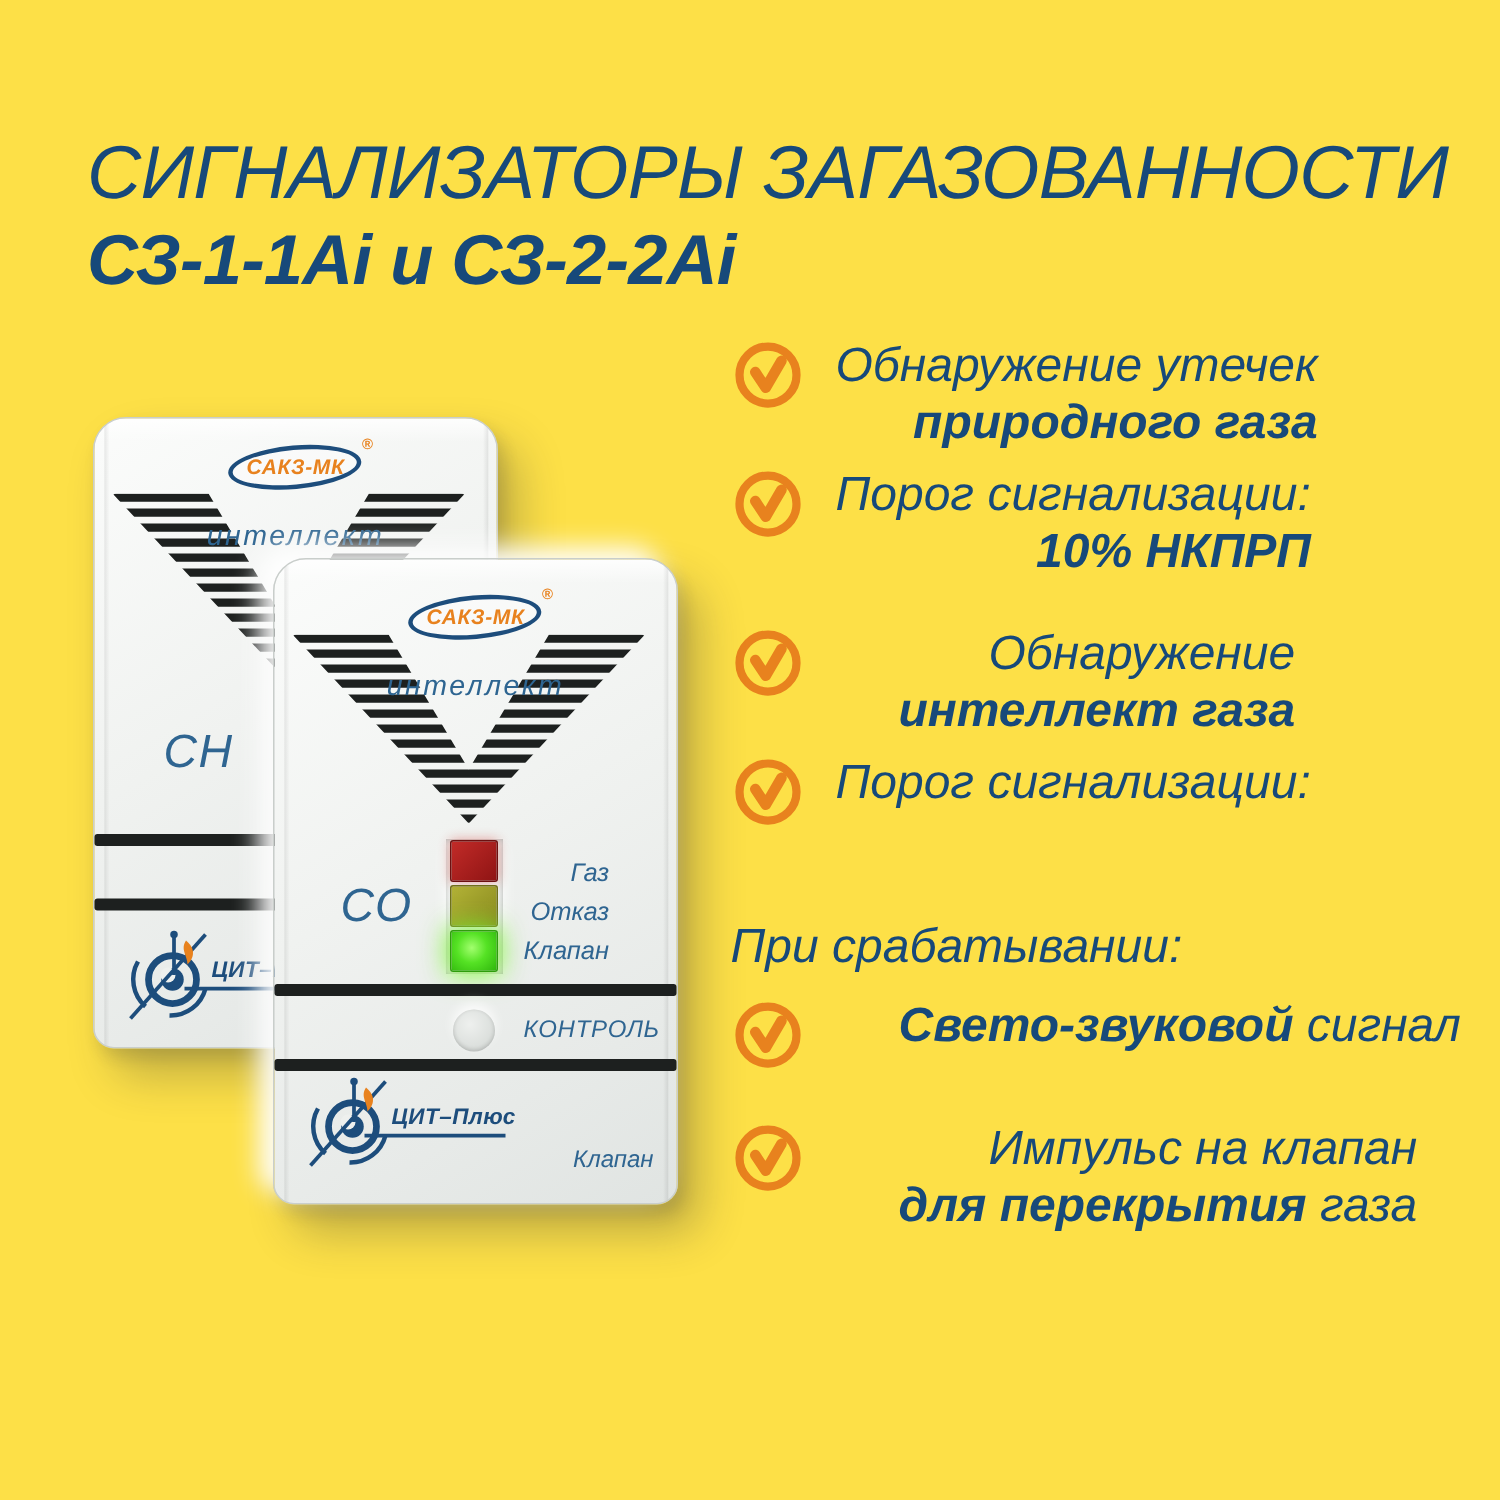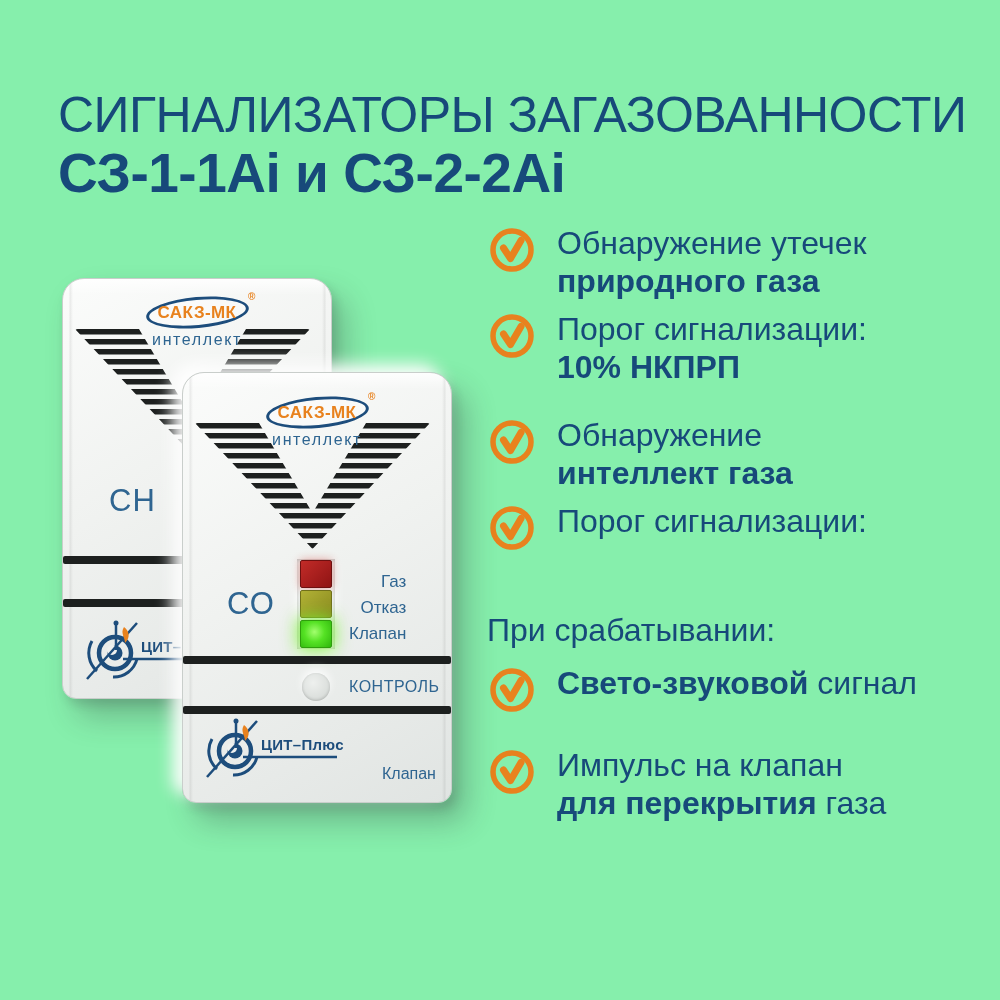--- a/index.html
+++ b/index.html
@@ -1,50 +1,50 @@
 <!DOCTYPE html>
 <html><head>
 <meta charset="utf-8">
 <style>
   html,body{margin:0;padding:0;background:#fff;}
-  .stage{position:relative;width:1000px;height:1000px;background:#86efac;overflow:hidden;
-         font-family:"Liberation Sans","DejaVu Sans",sans-serif;}
+  .stage{position:relative;width:1000px;height:1000px;background:#fde047;overflow:hidden;
+         font-family:"Liberation Sans","DejaVu Sans",sans-serif;font-style:italic;}
 
   
   .title{position:absolute;left:58px;top:86px;color:#17497A;letter-spacing:-0.5px;}
   .title .t1{font-size:50px;line-height:58px;font-weight:400;}
-  .title .t2{font-size:55px;line-height:54px;font-weight:700;margin-top:2px;}
+  .title .t2{font-size:47px;line-height:54px;font-weight:700;margin-top:2px;}
 
   
   .bullet{position:absolute;left:489px;display:flex;align-items:flex-start;gap:22px;}
-  .bullet .bt{font-size:32px;line-height:38px;color:#17497A;}
-  .bullet .bt b{font-weight:700;}
+  .bullet .bt{font-size:32px;line-height:38px;color:#17497A;text-align:right;}
+  .bullet .bt b{font-weight:700;margin-left:42px;}
   .check{flex:0 0 46px;margin-top:3px;}
   .list-heading{position:absolute;left:487px;top:612px;font-size:32px;color:#17497A;text-align:right;}
 
   
   .device{position:absolute;width:268px;border:1px solid #c9cecb;border-radius:22px 22px 14px 14px;
     background:
       linear-gradient(90deg, rgba(0,0,0,0) 6px, rgba(0,0,0,0.07) 7px, rgba(0,0,0,0) 10px),
       linear-gradient(270deg, rgba(0,0,0,0) 5px, rgba(0,0,0,0.07) 6px, rgba(0,0,0,0) 9px),
       linear-gradient(180deg, rgba(255,255,255,0.85) 0, rgba(255,255,255,0) 16px),
       linear-gradient(150deg,#fbfcfb,#f0f2f0 45%,#e7eae8 78%,#e0e4e2);
     box-shadow:14px 18px 30px rgba(45,50,55,0.28),4px 6px 10px rgba(45,50,55,0.15);}
   .device-back{left:62px;top:278px;height:419px;z-index:1;}
   .device-front{left:182px;top:372px;height:429px;z-index:2;
     box-shadow:-10px -8px 16px rgba(255,255,255,0.95),14px 18px 30px rgba(45,50,55,0.30),4px 6px 10px rgba(45,50,55,0.15);}
 
   .brand{position:absolute;left:0;right:0;text-align:center;z-index:3;}
   .device-front .brand{top:24px;} .device-back .brand{top:18px;}
   .oval{display:inline-block;position:relative;padding:6px 12px 5px;}
   .oval::before{content:'';position:absolute;inset:0;border:3px solid #1D4D7C;border-radius:50%;
                 transform:rotate(-5deg);background:rgba(255,255,255,0.35);}
-  .brand-name{position:relative;font-size:17px;font-weight:700;color:#E8821E;letter-spacing:0.4px;margin-top:48px;}
+  .brand-name{position:relative;font-size:14px;font-weight:700;color:#E8821E;letter-spacing:0.4px;margin-top:48px;}
   .brand-reg{position:absolute;top:-6px;right:-7px;font-size:10px;font-weight:700;color:#E8821E;}
-  .brand-sub{margin-top:3px;font-size:16px;color:#2E6591;letter-spacing:1.6px;}
+  .brand-sub{margin-top:21px;font-size:19px;color:#2E6591;letter-spacing:1.6px;}
 
   .vents{position:absolute;left:12px;top:50px;}
 
   .gas-label{position:absolute;font-size:31px;color:#2F6591;letter-spacing:1px;}
   .device-front .gas-label{left:44px;top:213px;}
   .device-back  .gas-label{left:46px;top:204px;}
 
   .led-stack{position:absolute;left:114px;top:186px;width:38px;height:90px;
     background:linear-gradient(180deg,#f6f8f6,#eef1ee);
     box-shadow:inset 0 1px 4px rgba(0,0,0,0.25),0 4px 10px rgba(255,255,255,0.9);

